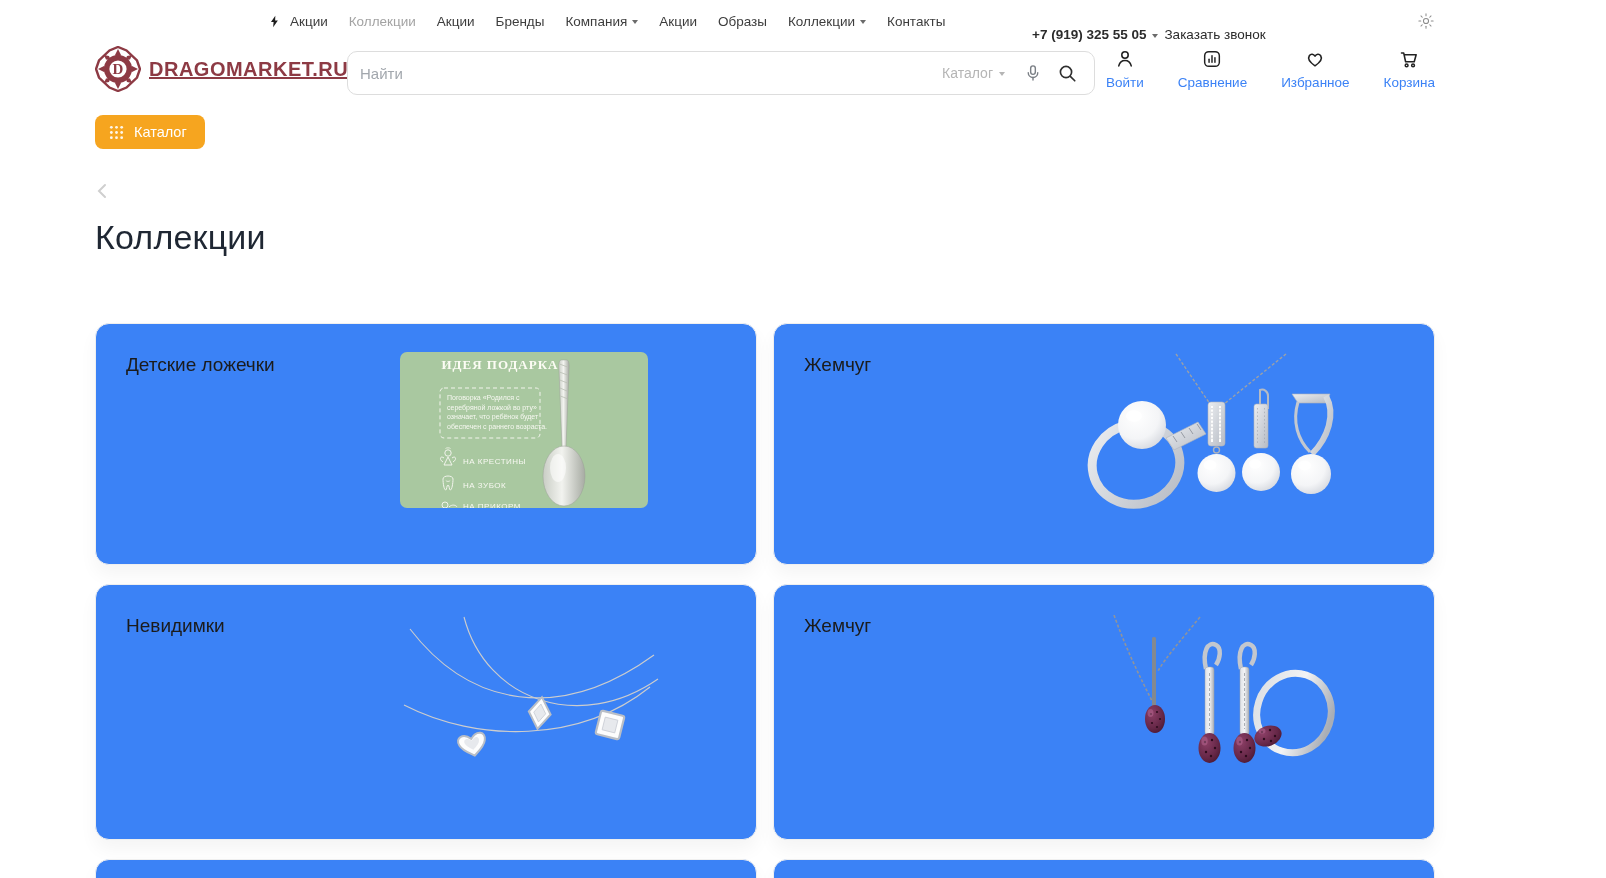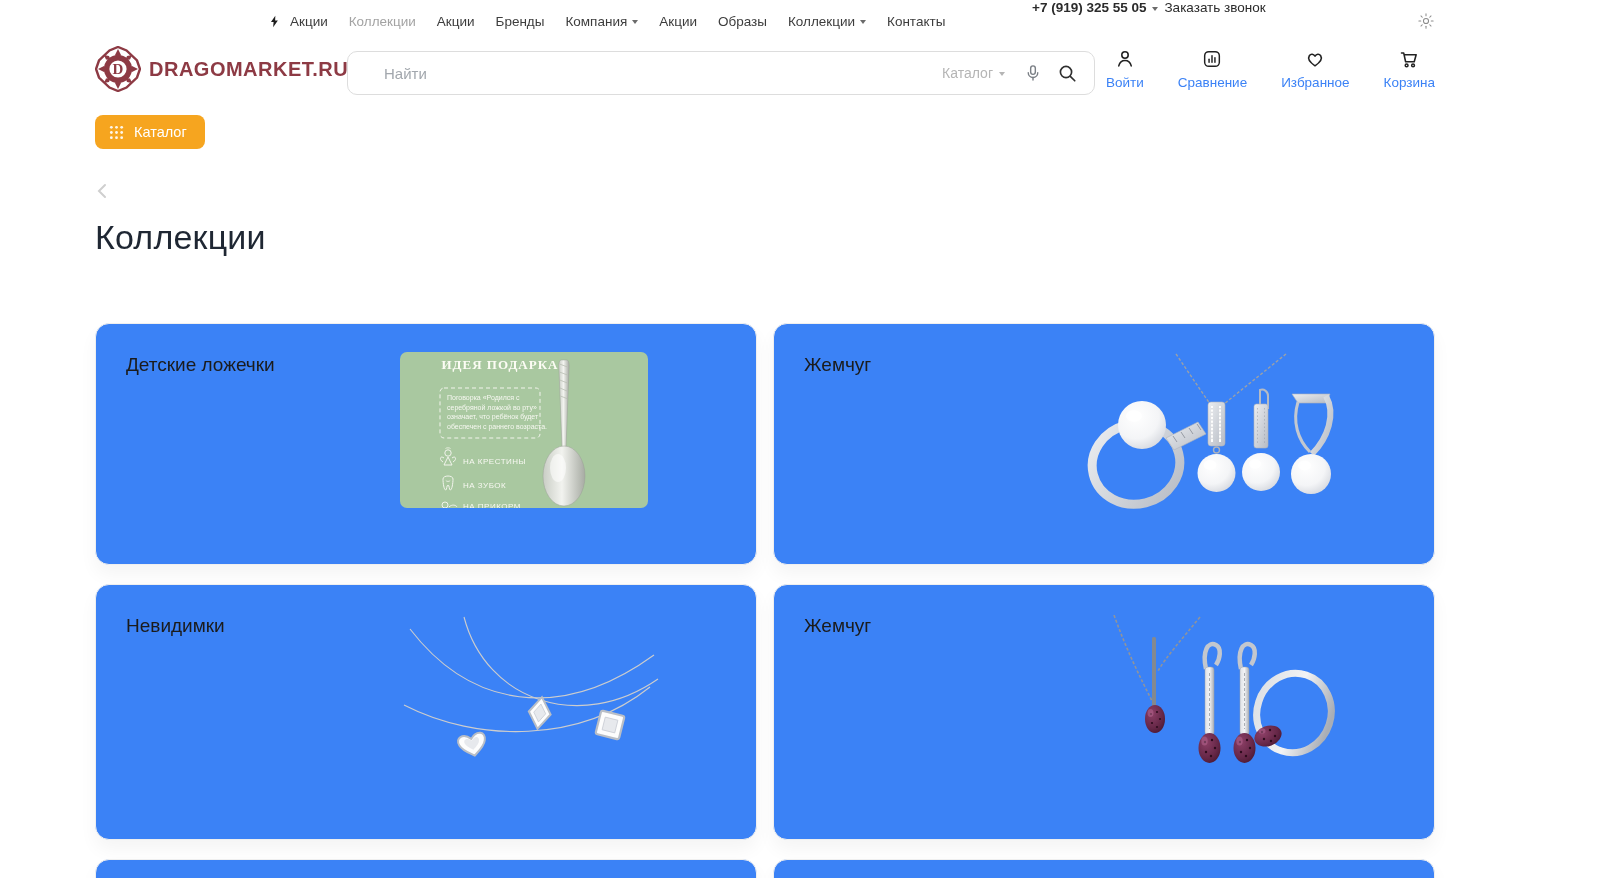--- a/index.html
+++ b/index.html
@@ -7,31 +7,31 @@
     font-family:"Liberation Sans", sans-serif; color:#2b2b2b; }
   .container { width:1340px; margin-left:95px; position:relative; }
 
   
   .topbar { height:42px; position:relative; }
   .topnav { position:absolute; left:173px; top:0; height:42px; display:flex; align-items:center; gap:21px; font-size:13.5px; color:#3d3d3d; }
   .topnav .navitem { display:flex; align-items:center; gap:5px; cursor:pointer; white-space:nowrap; }
   .topnav .navitem.active { color:#a3a3a3; }
   .bolt { display:flex; align-items:center; margin-right:-12px; }
   .caret { width:0; height:0; border-left:3.5px solid transparent; border-right:3.5px solid transparent; border-top:4px solid #6b6b6b; margin-top:2px; }
-  .phone-group { position:absolute; left:937px; top:0; height:42px; display:flex; align-items:flex-start; gap:6px; font-size:13.5px; }
+  .phone-group { position:absolute; left:937px; top:0; height:42px; display:flex; align-items:flex-end; gap:6px; font-size:13.5px; }
   .phone { font-weight:bold; color:#2b2b2b; display:flex; align-items:center; gap:6px; cursor:pointer; }
   .callback { margin-left:0; color:#2b2b2b; cursor:pointer; }
   .theme-toggle { position:absolute; right:0; top:12px; width:18px; height:18px; cursor:pointer; opacity:.75; }
 
   
   .header { height:63px; position:relative; }
   .logo { position:absolute; left:0; top:4px; display:flex; align-items:center; gap:8px; cursor:pointer; }
-  .logo-text { font-size:20px; font-weight:bold; letter-spacing:.5px; color:#8d3a44; }
+  .logo-text { font-size:20px; font-weight:bold; letter-spacing:.5px; color:#8d3a44;text-decoration:underline; }
   .searchbar { position:absolute; left:252px; top:9px; width:748px; height:44px; border:1px solid #ddd; border-radius:10px;
-    display:flex; align-items:center; padding:0 16px 0 36px; background:#fff; }
+    display:flex; align-items:center; padding:0 16px 0 12px; background:#fff; }
   .searchbar input { flex:1; border:none; outline:none; font-size:15px; font-family:"Liberation Sans",sans-serif; color:#333; background:transparent; }
   .searchbar input::placeholder { color:#a2a7ad; }
   .search-cat { display:flex; align-items:center; gap:6px; color:#b5b5b5; font-size:14px; cursor:pointer; margin-right:18px; white-space:nowrap; }
   .search-cat .caret { border-top-color:#b5b5b5; }
   .icon-btn { background:none; border:none; cursor:pointer; display:flex; align-items:center; justify-content:center; padding:0; }
   .mic-btn { margin-right:14px; }
   .actions { position:absolute; right:0; top:6px; display:flex; gap:34px; }
   .action { display:flex; flex-direction:column; align-items:center; gap:5px; font-size:13.5px; color:#3b82f6; cursor:pointer; }
 
   

